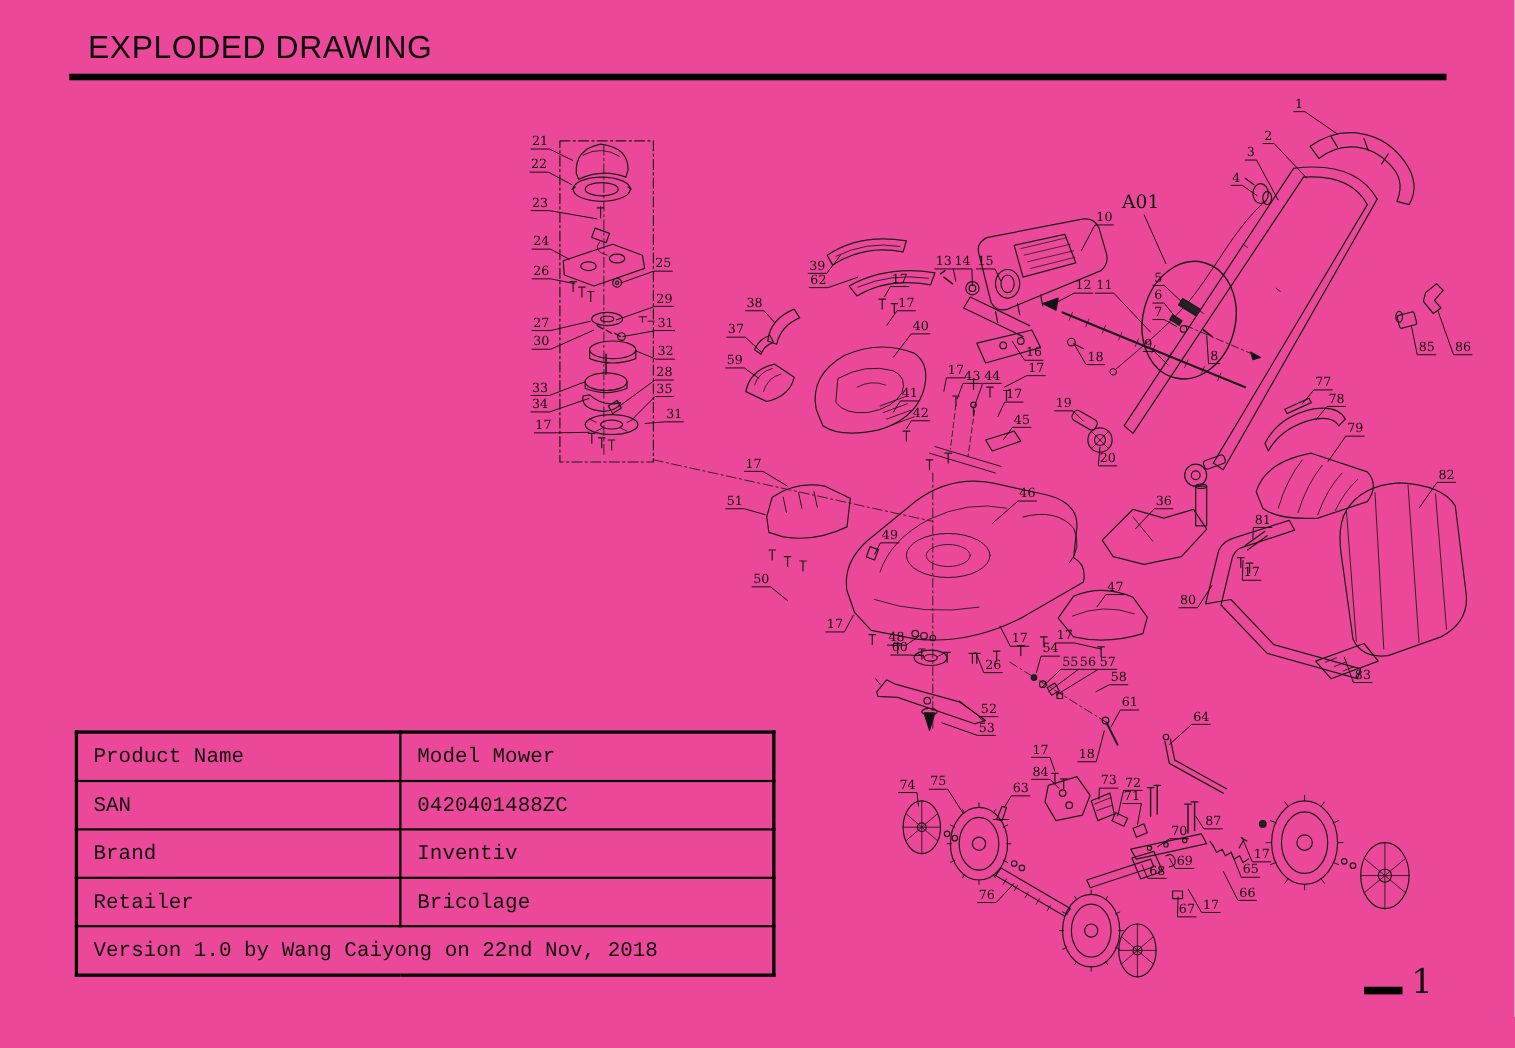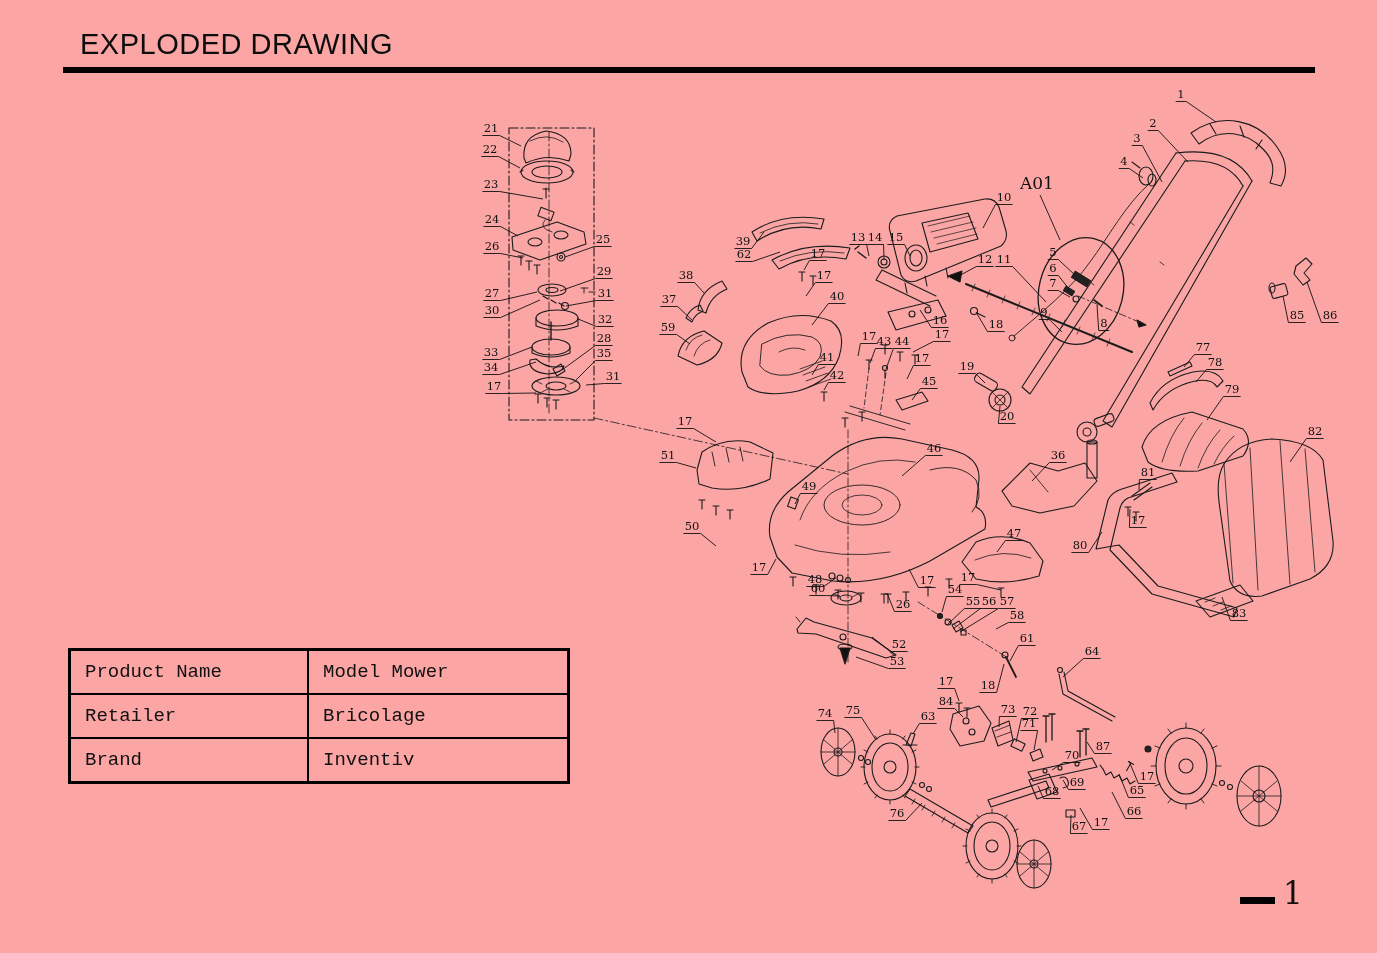--- a/index.html
+++ b/index.html
@@ -1,23 +1,23 @@
 <!DOCTYPE html>
 <html><head>
 <meta charset="utf-8">
 <style>
   html,body{margin:0;padding:0;background:#f4f4f4;}
-  #page{position:relative;width:1377px;height:953px;background:#fca5a5;overflow:hidden;
+  #page{position:relative;width:1377px;height:953px;background:#ec4899;overflow:hidden;
         font-family:"Liberation Sans",sans-serif;}
   #page-title{position:absolute;left:80px;top:28px;font-size:29px;font-weight:500;
               letter-spacing:0.5px;color:#0d0d0d;}
   #title-rule{position:absolute;left:63px;top:67px;width:1252px;height:6px;background:#000;}
   #diagram-svg{position:absolute;left:0;top:0;}
   
-  #info-table{position:absolute;left:68px;top:648px;width:502px;border-collapse:collapse;
+  #info-table{position:absolute;left:68px;top:664px;width:637px;border-collapse:collapse;
               font-family:"Liberation Mono",monospace;font-size:19px;color:#111;}
   #info-table td{border:2px solid #000;height:42px;padding:0 0 0 14px;white-space:nowrap;}
   #info-table{border:3px solid #000;}
   #info-table td.c1{width:284px;}
   #info-table td.c2{width:330px;}
   #footer-dash{position:absolute;left:1240px;top:897px;width:35px;height:7px;background:#000;}
   #page-num{position:absolute;left:1283px;top:875px;font-family:"DejaVu Serif",serif;
             font-size:31px;color:#111;}
 </style>
 </head>
@@ -850,26 +850,33 @@
       </g>
   </svg>
 
   <table id="info-table">
     <tbody>
       <tr>
         <td class="c1">Product Name</td>
         <td class="c2">Model Mower</td>
       </tr>
       <tr>
-        <td class="c1">Retailer</td>
-        <td class="c2">Bricolage</td>
+        <td class="c1">SAN</td>
+        <td class="c2">0420401488ZC</td>
       </tr>
       <tr>
         <td class="c1">Brand</td>
         <td class="c2">Inventiv</td>
       </tr>
+      <tr>
+        <td class="c1">Retailer</td>
+        <td class="c2">Bricolage</td>
+      </tr>
+      <tr>
+        <td colspan="2">Version 1.0 by Wang Caiyong on 22nd Nov, 2018</td>
+      </tr>
     </tbody>
   </table>
 
   <div id="footer-dash"></div>
   <div id="page-num">1</div>
 
 </div>
 
 </body></html>

